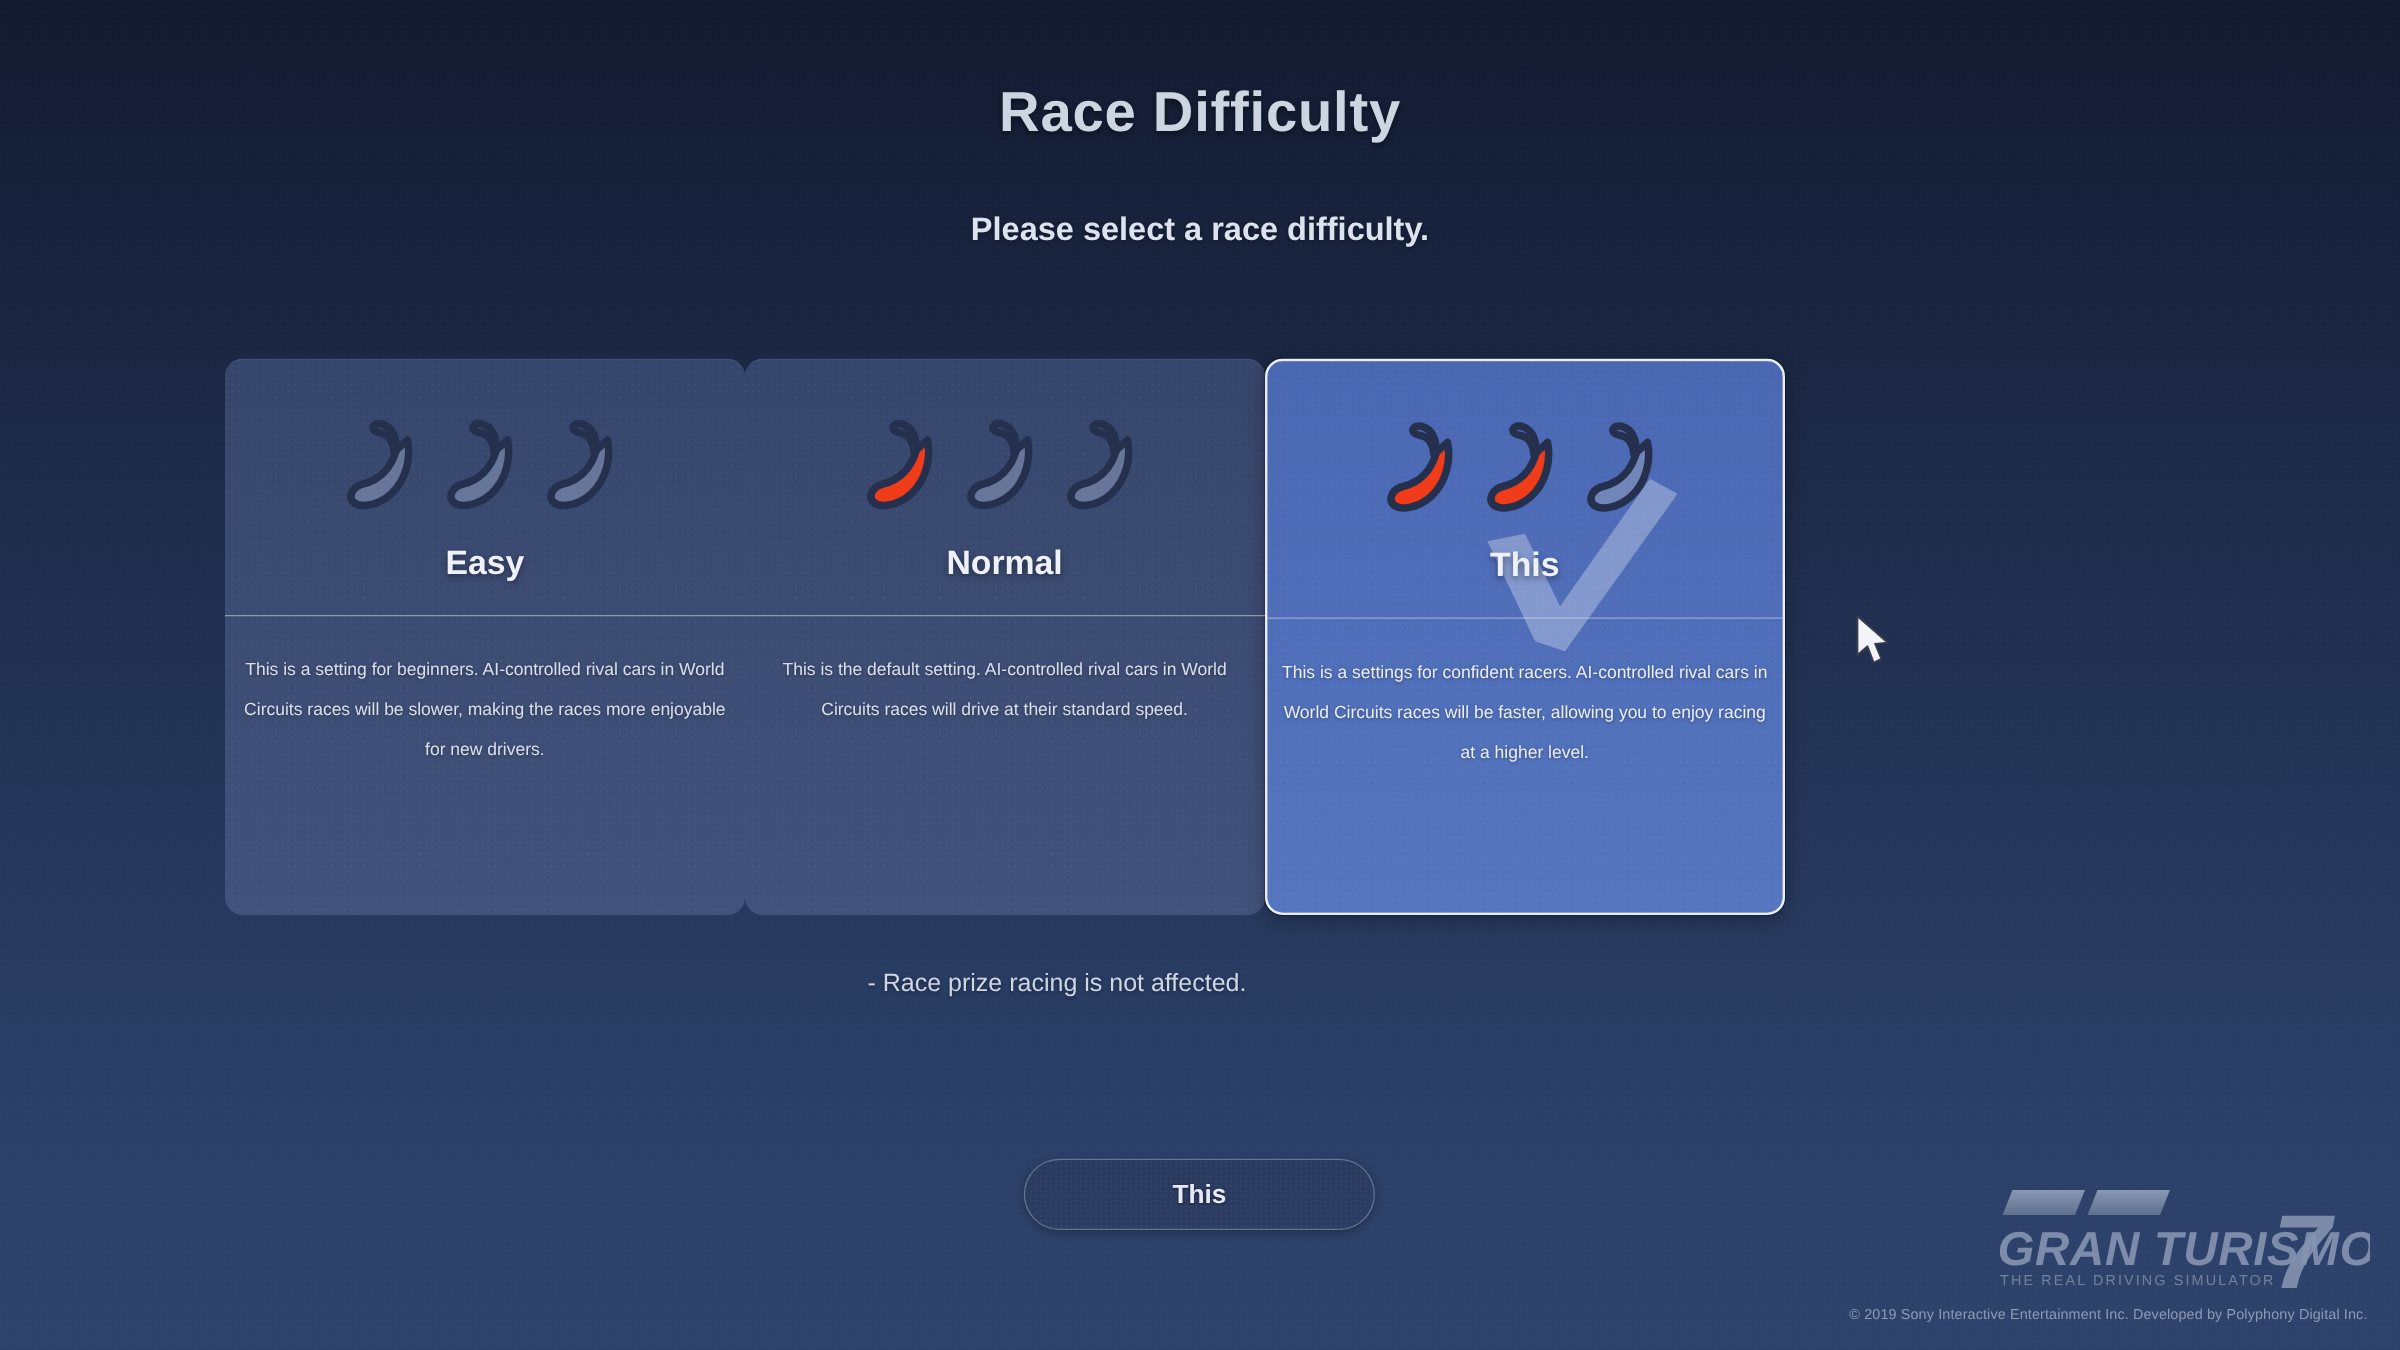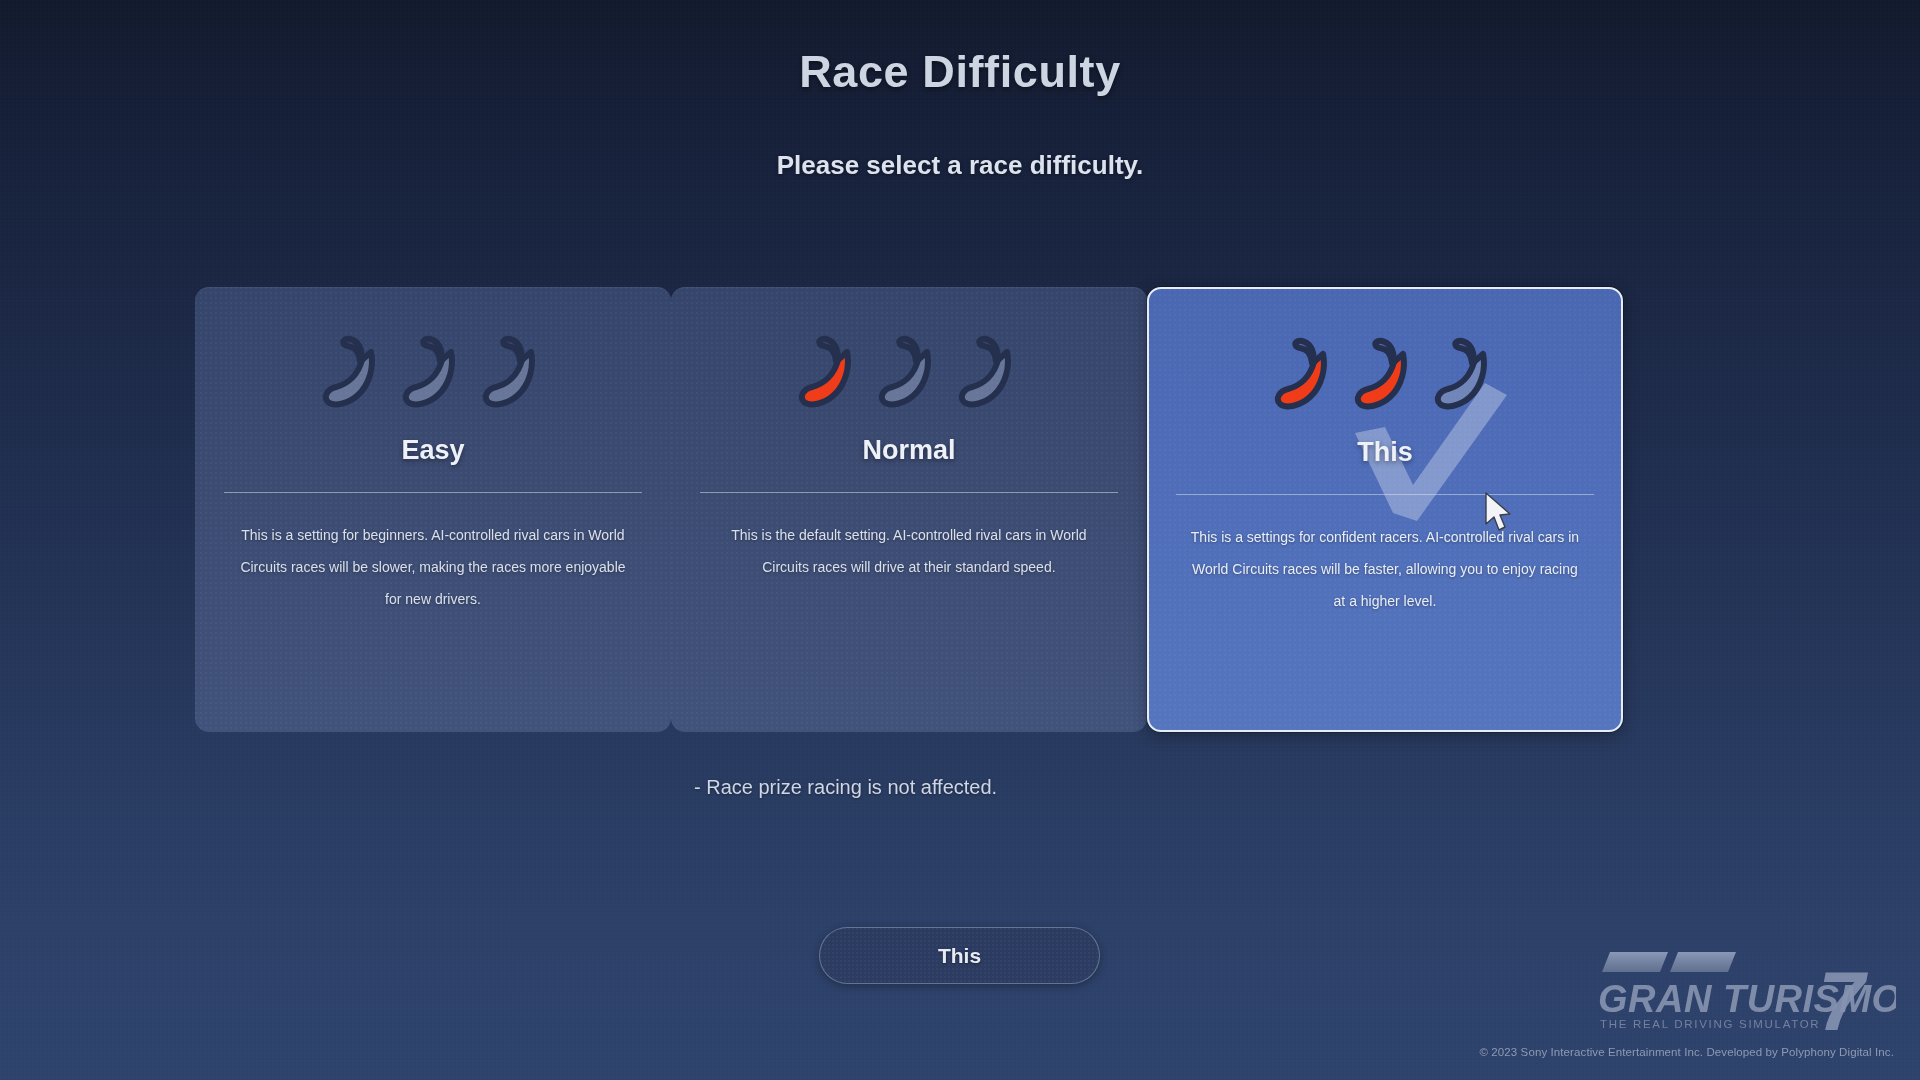--- a/index.html
+++ b/index.html
@@ -33,41 +33,41 @@
     background-image:
       radial-gradient(circle at 1px 1px, rgba(255,255,255,0.035) 0.6px, transparent 0.9px);
     background-size:4px 4px;
     opacity:0.55;
   }
 
   
   #header { position:absolute; top:0; left:0; width:1920px; text-align:center; z-index:3; }
 
   #page-title {
-    margin-top:46px;
+    margin-top:64px;
     font-size:45px;
     font-weight:bold;
     letter-spacing:0.6px;
     color:#ced5e2;
     text-shadow:0 2px 5px rgba(0,0,0,0.45);
   }
 
   #page-subtitle {
     margin-top:52px;
     font-size:26px;
     font-weight:bold;
     color:#dde3ee;
     text-shadow:0 1px 4px rgba(0,0,0,0.4);
   }
 
   
   #cards {
     position:absolute;
-    top:287px; left:195px;
-    width:1428px; height:445px;
+    top:287px; left:180px;
+    width:1248px; height:445px;
     display:flex;
     justify-content:space-between;
     z-index:3;
   }
 
   .card {
     position:relative;
     width:498px; height:445px;
     border-radius:14px;
     display:flex;
@@ -330,21 +330,21 @@
       <g fill="url(#lgfade)">
         <polygon points="14,2 72,2 64,22 6,22"></polygon>
         <polygon points="82,2 140,2 132,22 74,22"></polygon>
       </g>
       <text x="2" y="62" font-family="Liberation Sans, sans-serif" font-size="38" font-weight="bold" font-style="italic" letter-spacing="0.5" fill="#8593b0" opacity="0.92">GRAN TURISMO</text>
       <text x="4" y="78" font-family="Liberation Sans, sans-serif" font-size="11.5" letter-spacing="1.7" fill="#7b88a4" opacity="0.9">THE REAL DRIVING SIMULATOR</text>
       <text x="222" y="80" font-family="Liberation Sans, sans-serif" font-size="84" font-weight="bold" font-style="italic" fill="#8694b1" opacity="0.9">7</text>
     </svg>
   </div>
 
-  <div id="copyright">© 2023 Sony Interactive Entertainment Inc. Developed by Polyphony Digital Inc.</div>
+  <div id="copyright">© 2019 Sony Interactive Entertainment Inc. Developed by Polyphony Digital Inc.</div>
 
   <div id="cursor">
     <svg viewBox="0 0 30 42" width="30" height="42" aria-hidden="true">
       <polygon points="2,1 2,32 10,25 15,38 21,35 16,23 26,22" fill="#f2f4f8" stroke="#3a3f4a" stroke-width="1.4" stroke-linejoin="round"></polygon>
     </svg>
   </div>
 
 </div>
 
 </body></html>

